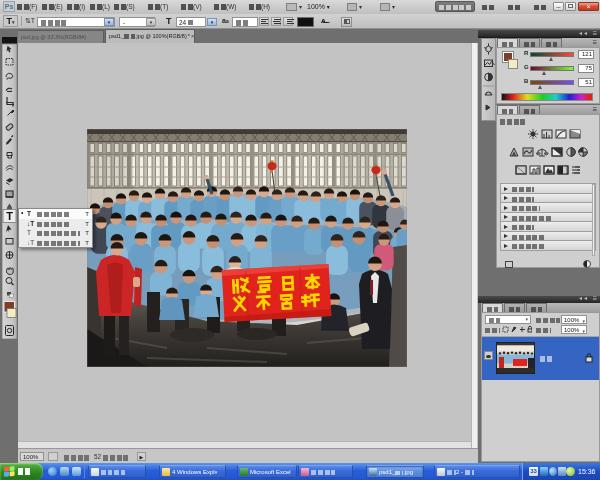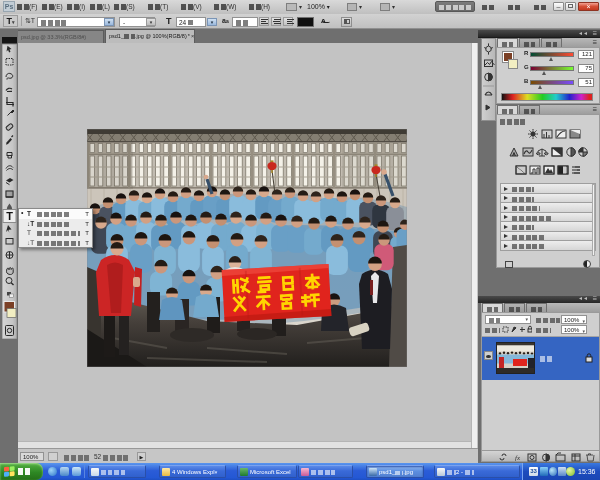--- a/index.html
+++ b/index.html
@@ -716,37 +716,20 @@
 <rect x="16" y="16" width="14" height="7" fill="#e0241d"></rect>
 <rect x="31" y="15" width="6" height="12" fill="#22222a"></rect>
 <rect y="25" width="39" height="7" fill="#2e2b28"></rect>
 </svg></div>
      <div class="abs" style="left:58px;top:18px;color:#fff"><i class="b" style="width:12px;height:6px"></i></div>
      <svg class="abs" style="right:6px;top:16px" width="8" height="10" viewBox="0 0 8 10">
           <rect x="1" y="4" width="6" height="5" fill="#ddd" stroke="#222"></rect>
           <path d="M2.2 4V2.6a1.8 1.8 0 0 1 3.6 0V4" stroke="#222" fill="none"></path>
         </svg>
    </div>
-   <div class="abs" style="left:0;top:137px;width:117px;height:11px;background:linear-gradient(#d4d4d4,#b8b8b8);border-top:1px solid #999">
-     <svg width="117" height="12" viewBox="0 0 117 12">
-          <g stroke="#333" fill="none" stroke-width="1">
-       <path d="M20 4a2 2 0 0 1 4 0M22 6a2 2 0 0 1-4 0" transform="translate(0,1)"></path>
-       <text x="33" y="9" font-size="7" font-style="italic" fill="#333" stroke="none" font-family="Liberation Serif">fx</text>
-       <rect x="46" y="3" width="8" height="7"></rect>
-            <circle cx="50" cy="6.5" r="2"></circle>
-       <circle cx="64" cy="6.5" r="3.5"></circle>
-            <path d="M64 3a3.5 3.5 0 0 1 0 7z" fill="#333"></path>
-       <rect x="74" y="4" width="9" height="6"></rect>
-            <path d="M74 4l2-2h3"></path>
-       <rect x="90" y="3" width="8" height="7"></rect>
-            <path d="M90 5h8M93 3v7"></path>
-       <path d="M104 4h7M105 4l.8 6h5.4l.8-6M106.5 4V2.8h2V4" stroke-width=".8"></path>
-     </g>
-        </svg>
-   </div>
  </div>
 </div>
 
 <div class="abs" id="taskbar" style="left:0;top:463px;width:600px;height:17px;background:linear-gradient(#5a96ee,#2b5cd7 45%,#2458d4 85%,#1e4fc4)">
   <div class="abs" style="left:0;top:0;width:43px;height:17px;background:linear-gradient(#55b143,#2e8824 55%,#247018);border-radius:0 7px 7px 0;box-shadow:inset 0 1px 2px #a5dd90">
     <svg class="abs" style="left:4px;top:3px" width="11" height="11" viewBox="0 0 11 11">
         <g transform="skewY(-5)">
           <rect x="0" y="1" width="5" height="4.6" rx="1" fill="#ff5f3f"></rect>
           <rect x="5.6" y="1" width="5" height="4.6" rx="1" fill="#9aef5f"></rect>
           <rect x="0" y="6.2" width="5" height="4.6" rx="1" fill="#4fb0f8"></rect>

